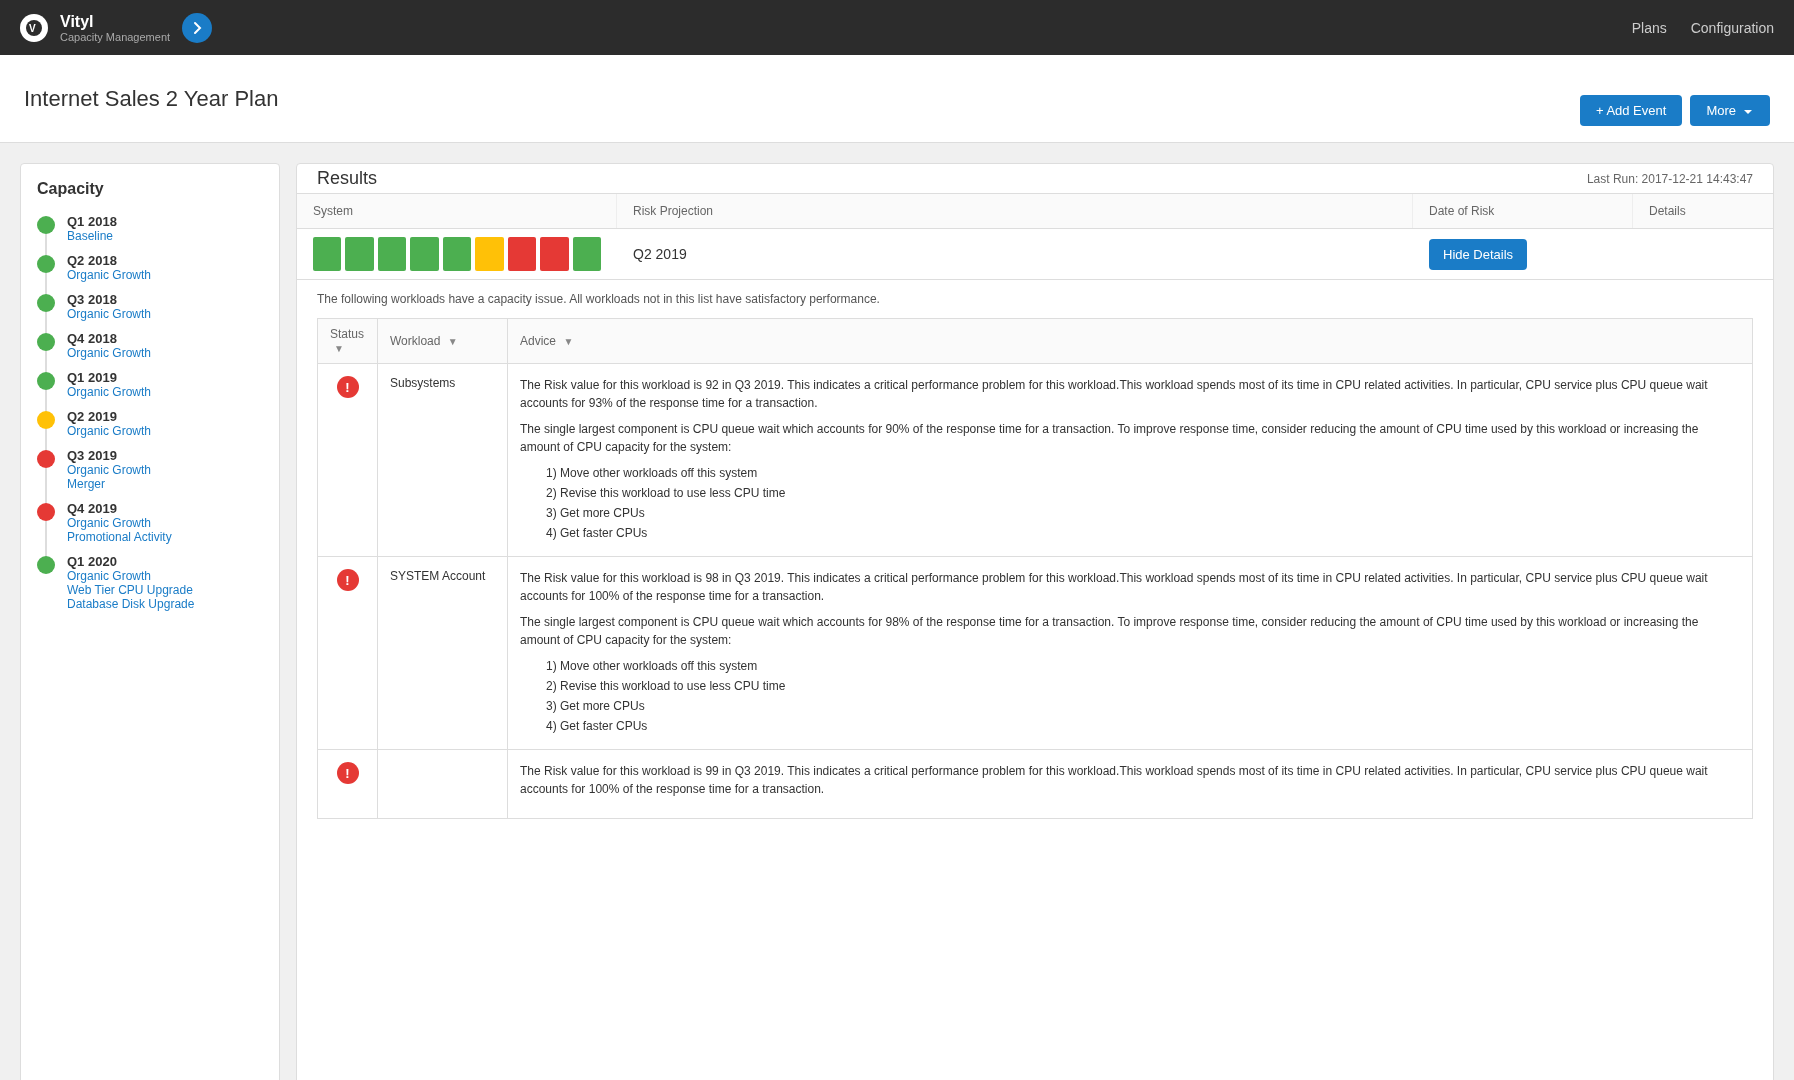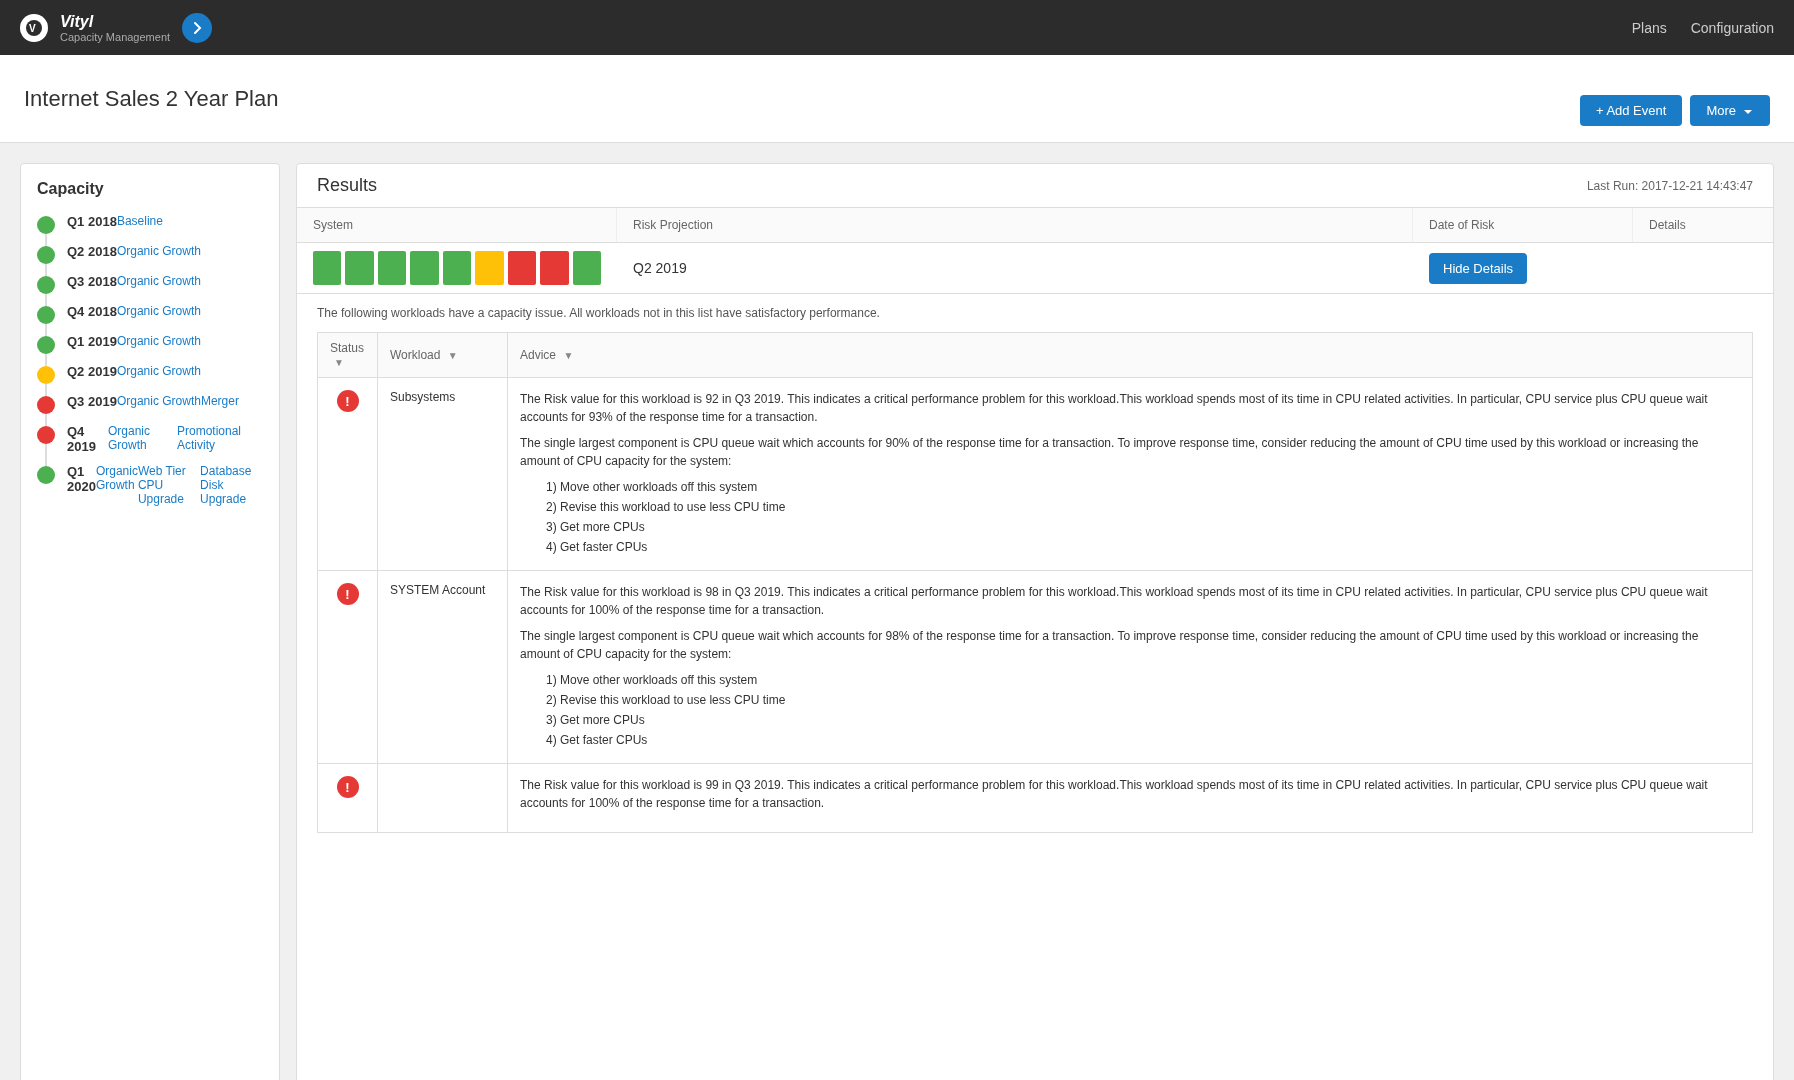--- a/index.html
+++ b/index.html
@@ -12,21 +12,21 @@
       display: flex;
       align-items: center;
       justify-content: space-between;
       padding: 0 20px;
       height: 55px;
     }
     .header-left { display: flex; align-items: center; gap: 12px; }
     .logo-icon { width: 28px; height: 28px; background: white; border-radius: 50%; display: flex; align-items: center; justify-content: center; }
     .logo-icon svg { width: 18px; height: 18px; }
     .logo-text { display: flex; flex-direction: column; }
-    .logo-title { font-size: 16px; font-weight: bold; color: white; font-style: italic; }
+    .logo-title { font-size: 16px; font-weight: bold; color: white; }
     .logo-subtitle { font-size: 11px; color: #aaa; }
     .nav-arrow { width: 30px; height: 30px; background: #1a7cc7; border-radius: 50%; display: flex; align-items: center; justify-content: center; cursor: pointer; }
     .nav-arrow svg { width: 16px; height: 16px; fill: white; }
     .header-nav { display: flex; gap: 24px; }
     .header-nav span { color: #ccc; font-size: 14px; cursor: pointer; }
 
     
     .page-header {
       background: white;
       padding: 16px 24px;
@@ -96,37 +96,37 @@
       height: 18px;
       border-radius: 50%;
       flex-shrink: 0;
       margin-top: 2px;
       margin-right: 12px;
       z-index: 1;
     }
     .dot-green { background: #4caf50; }
     .dot-yellow { background: #ffc107; }
     .dot-red { background: #e53935; }
-    .timeline-content { display: flex; flex-direction: row; }
+    .timeline-content { display: flex; flex-direction: column; }
     .timeline-period { font-size: 13px; font-weight: bold; color: #333; }
     .timeline-event { font-size: 12px; color: #1a7cc7; cursor: pointer; }
 
     
     .results-panel {
       flex: 1;
       background: white;
       border-radius: 4px;
       border: 1px solid #ddd;
       overflow: hidden;
     }
     .results-header {
       display: flex;
       align-items: center;
       justify-content: space-between;
-      padding: 11px 20px;
+      padding: 4px 20px;
       border-bottom: 1px solid #ddd;
     }
     .results-title { font-size: 18px; font-weight: normal; color: #333; }
     .last-run { font-size: 12px; color: #666; }
 
     
     .results-table-header {
       display: grid;
       grid-template-columns: 320px 1fr 220px 140px;
       border-bottom: 1px solid #ddd;

